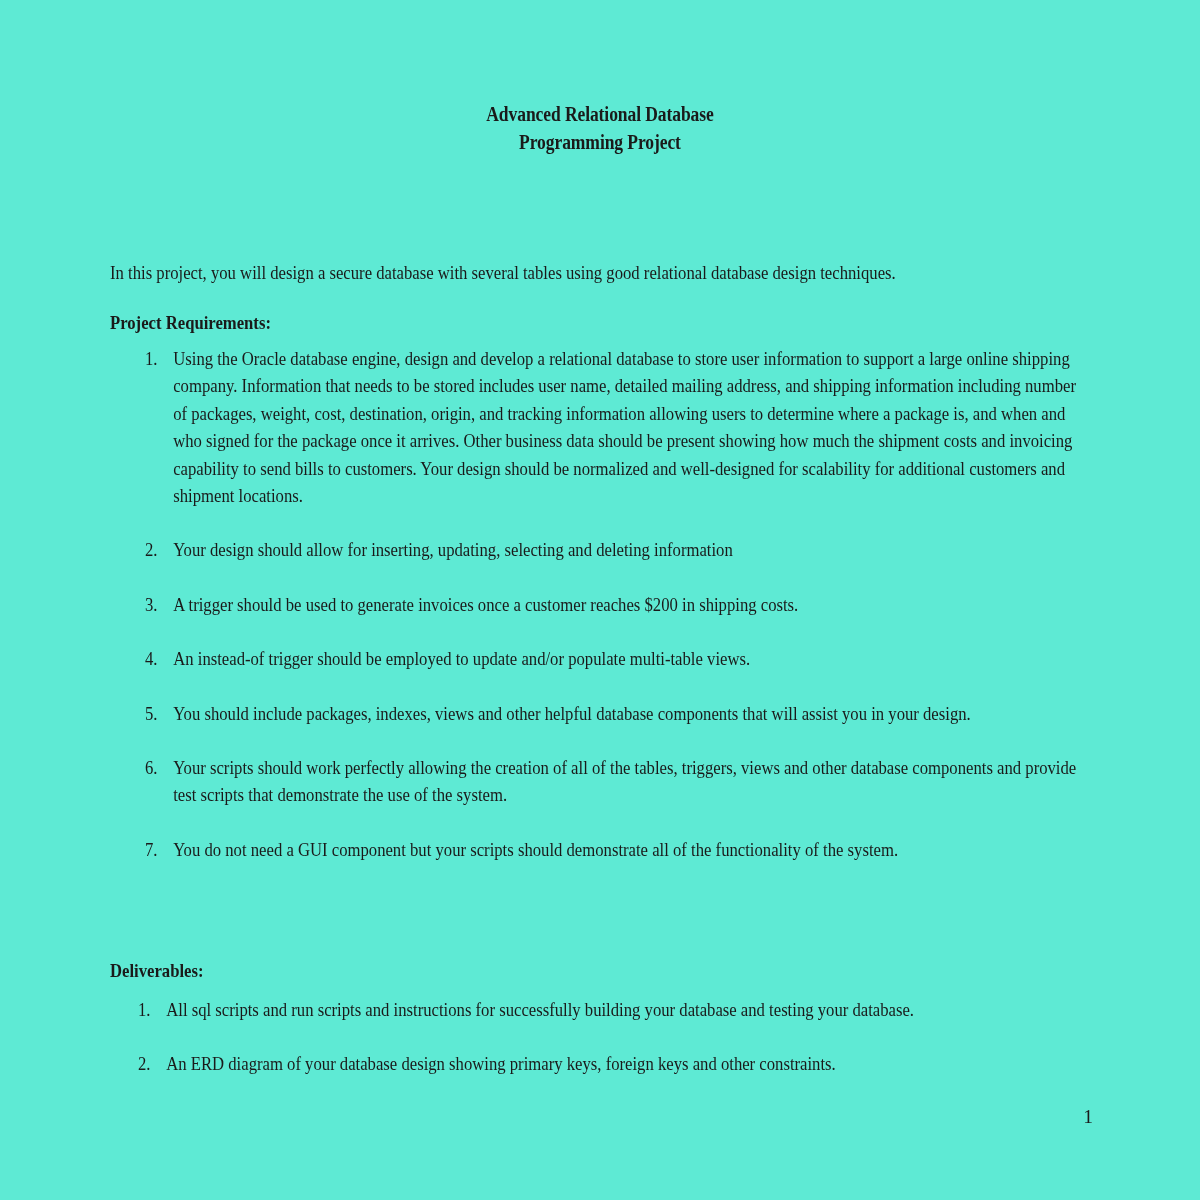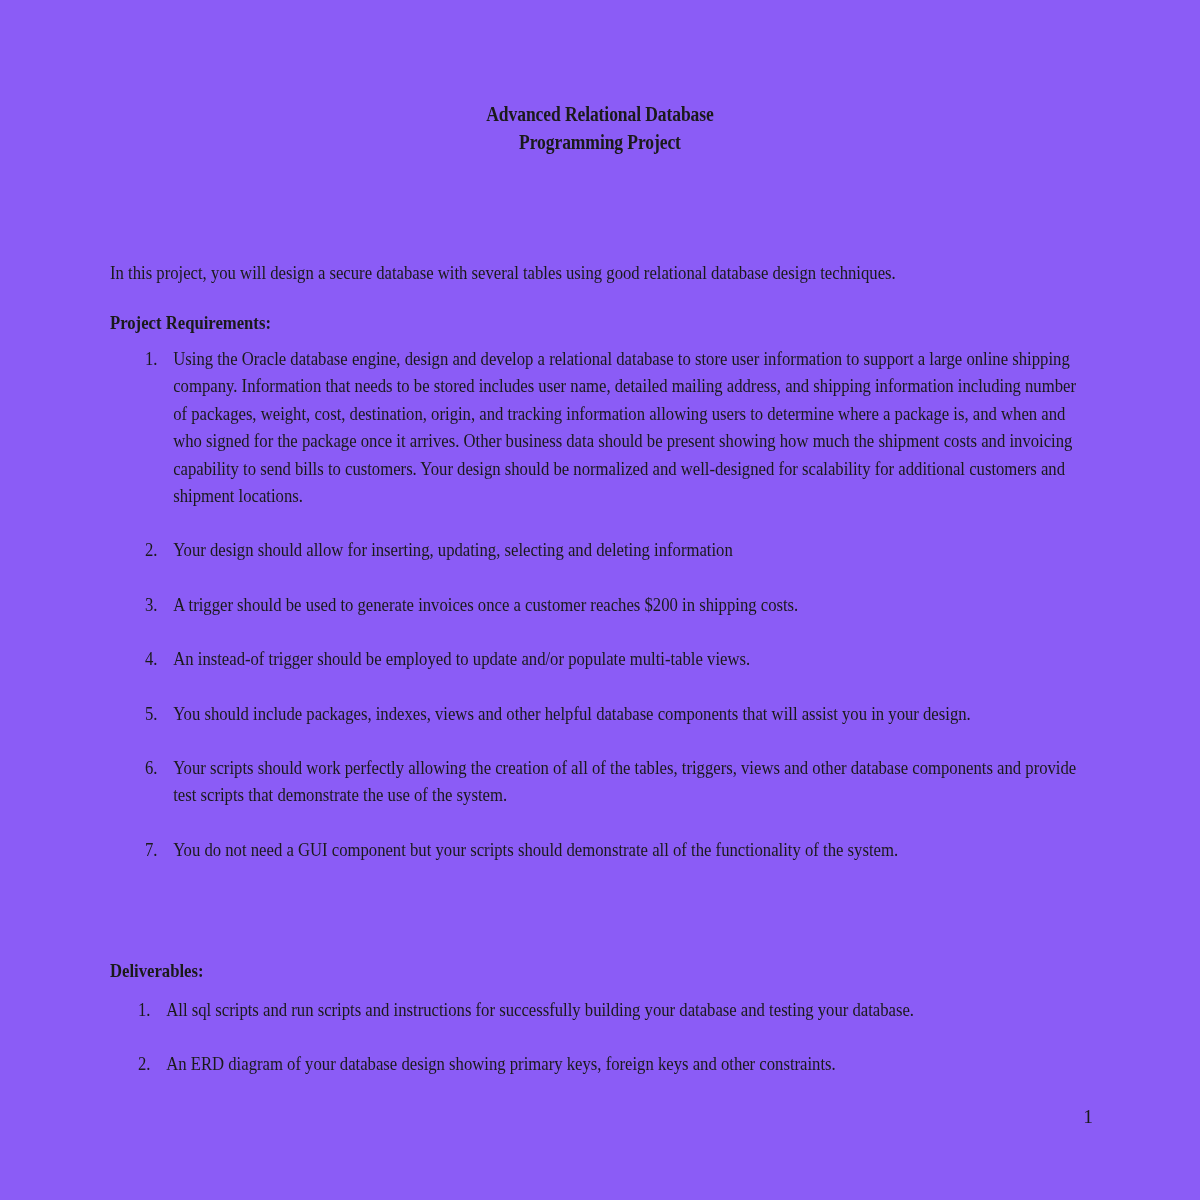--- a/index.html
+++ b/index.html
@@ -12,21 +12,21 @@
     height: 1200px;
     position: relative;
     font-family: "Liberation Serif", "DejaVu Serif", serif;
     color: #1a1a1a;
     -webkit-font-smoothing: antialiased;
   }
 
   .page {
     position: absolute;
     inset: 0;
-    background: #8b5cf6;
+    background: #5eead4;
   }
 
   
   .doc-title {
     position: absolute;
     top: 100px;
     left: 0;
     width: 1200px;
     text-align: center;
     font-weight: bold;

